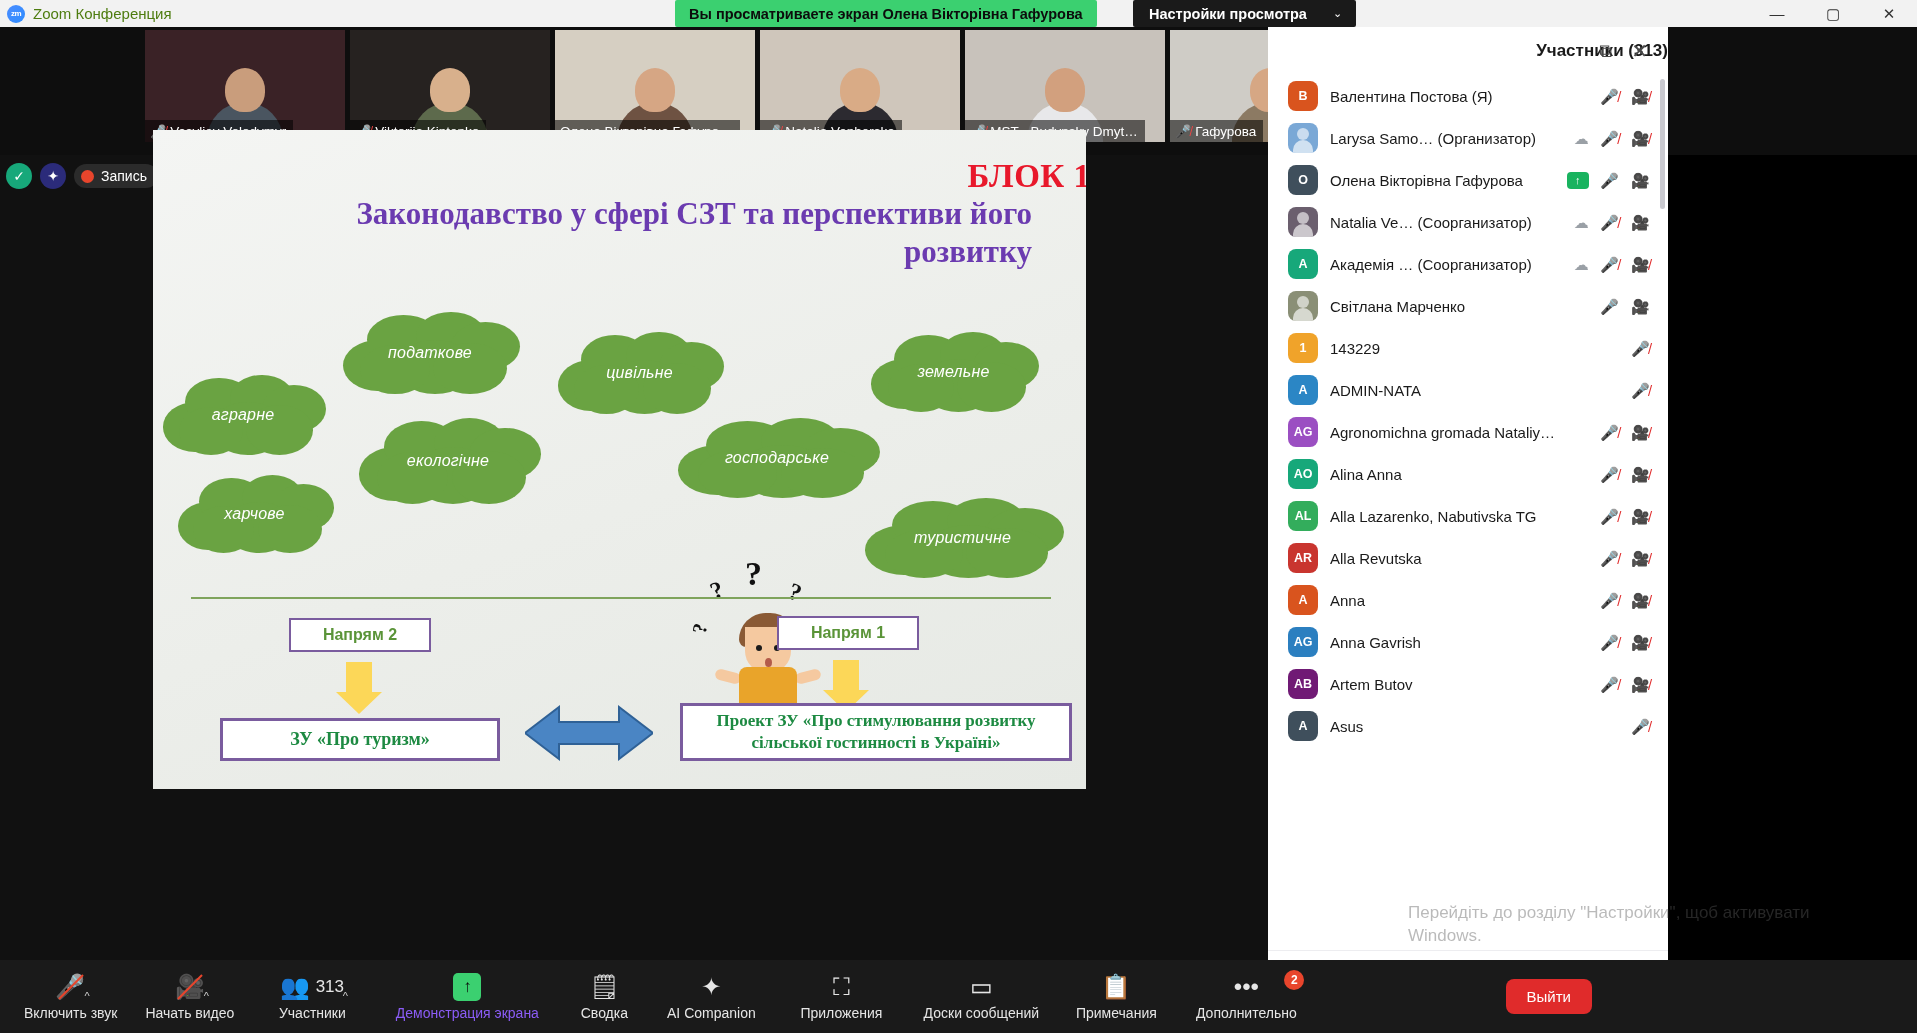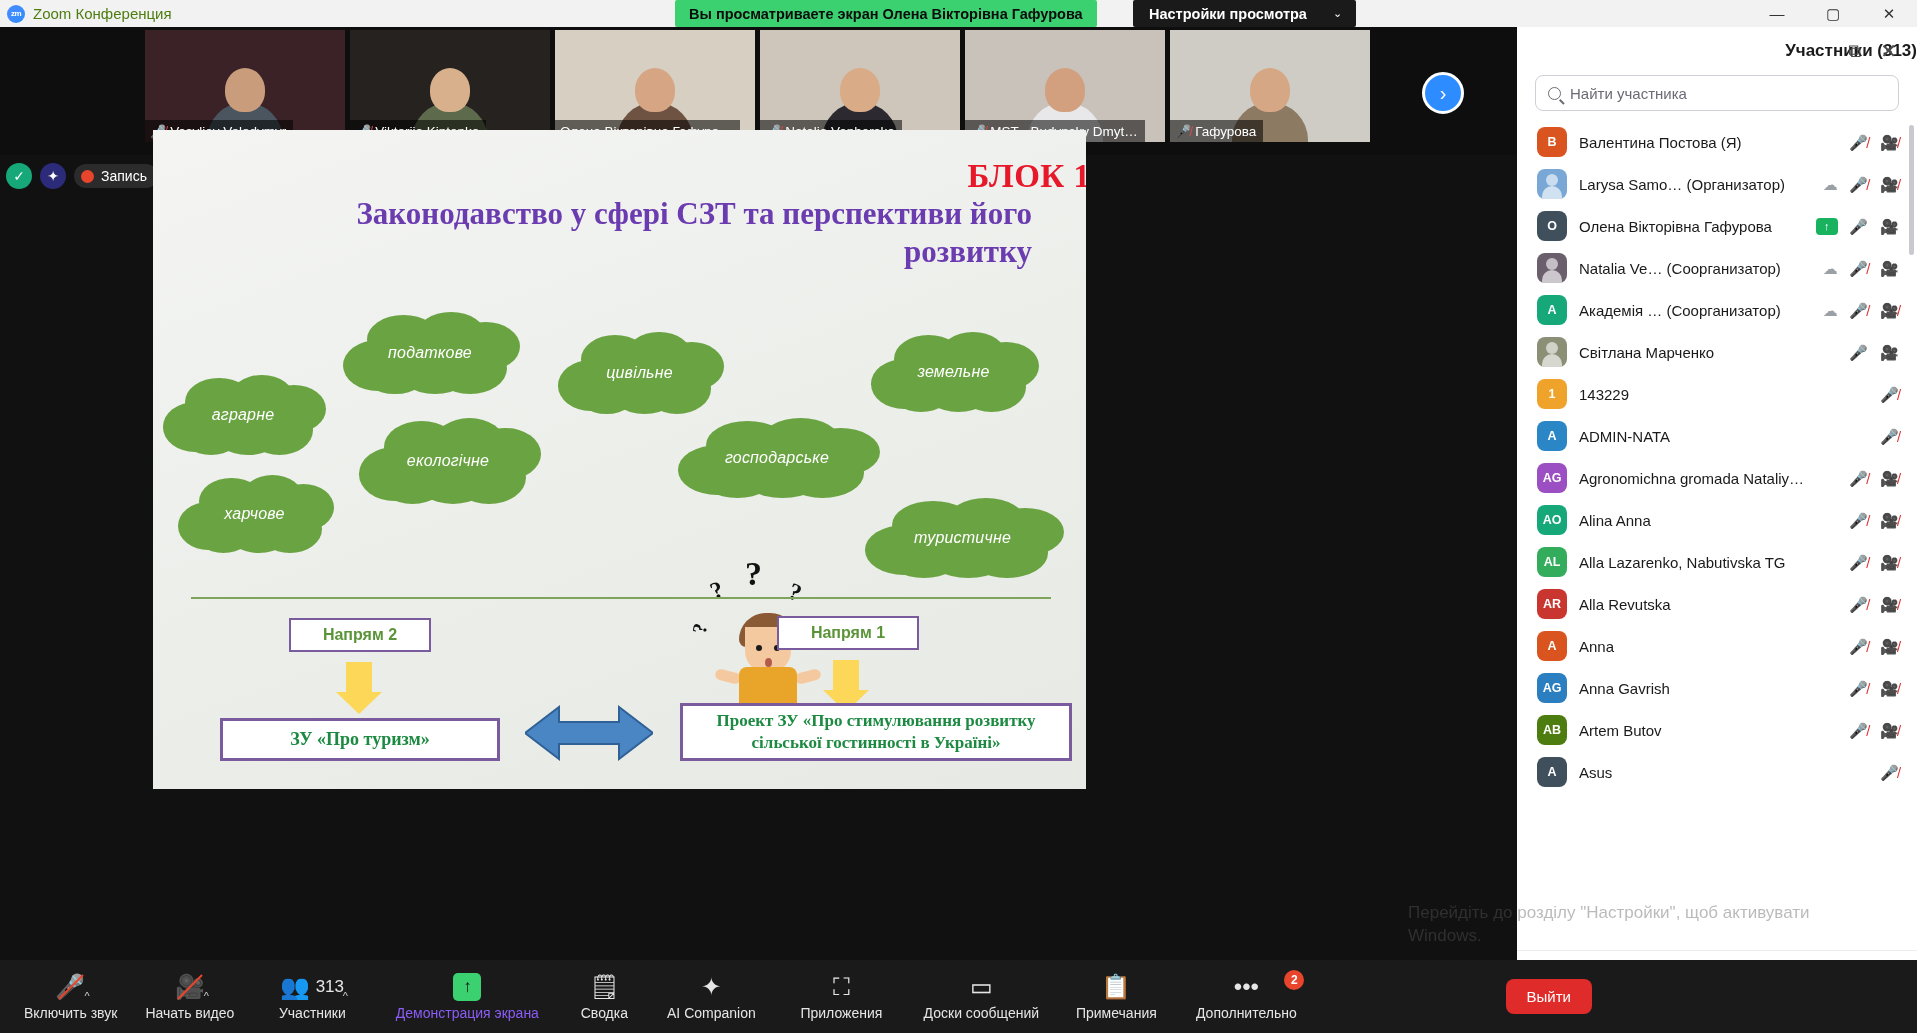--- a/index.html
+++ b/index.html
@@ -2,21 +2,21 @@
 <html><head>
 <meta charset="utf-8">
 <style>
   * { box-sizing: border-box; margin: 0; padding: 0; }
   html, body {
     width: 1917px; height: 1033px;
     overflow: hidden;
     font-family: "Liberation Sans", sans-serif;
     background: #000;
   }
-  .app { position: relative; width: 1917px; height: 1033px; background: #111; }
+  .app { position: relative; width: 1668px; height: 1033px; background: #111; }
 
   
   .titlebar {
     position: absolute; top: 0; left: 0; width: 1917px; height: 27px;
     background: #f2f2f2; display: flex; align-items: center;
   }
   .tb-logo {
     width: 18px; height: 18px; border-radius: 50%;
     background: linear-gradient(135deg,#4a8cff 0%,#2d8cff 100%);
     margin-left: 7px; color: #fff; font-size: 8px; font-weight: bold;
@@ -535,26 +535,20 @@
         <div class="law-box" style="left: 527px; top: 573px; width: 392px; height: 58px; font-size: 17px;">Проект ЗУ «Про стимулювання розвитку сільської гостинності в Україні»</div>
       </div>
   </div>
 
   <div class="panel">
     <div class="panel-head">
       <div class="panel-title">Участники (313)</div>
       <div class="pop">⧉</div>
       <div class="cls">✕</div>
     </div>
-    <div class="search-wrap">
-      <div class="search-box">
-        <span class="mag"></span>
-        <span>Найти участника</span>
-      </div>
-    </div>
     <div class="plist" id="plist">
       <div class="pscroll"></div>
     <div class="prow">
           <div class="avatar" style="background:#d9541e">В</div>
           <div class="pname"><span>Валентина Постова</span> <span class="prole">(Я)</span></div>
           <div class="picons">
             <span class="ico red">🎤̸</span>
             <span class="ico red">🎥̸</span>
           </div>
         </div>
@@ -658,21 +652,21 @@
         </div>
         <div class="prow">
           <div class="avatar" style="background:#2b7fc0">AG</div>
           <div class="pname"><span>Anna Gavrish</span></div>
           <div class="picons">
             <span class="ico red">🎤̸</span>
             <span class="ico red">🎥̸</span>
           </div>
         </div>
         <div class="prow">
-          <div class="avatar" style="background:#4d7c0f">AB</div>
+          <div class="avatar" style="background:#701a75">AB</div>
           <div class="pname"><span>Artem Butov</span></div>
           <div class="picons">
             <span class="ico red">🎤̸</span>
             <span class="ico red">🎥̸</span>
           </div>
         </div>
         <div class="prow">
           <div class="avatar" style="background:#3f4f5c">A</div>
           <div class="pname"><span>Asus</span></div>
           <div class="picons">

